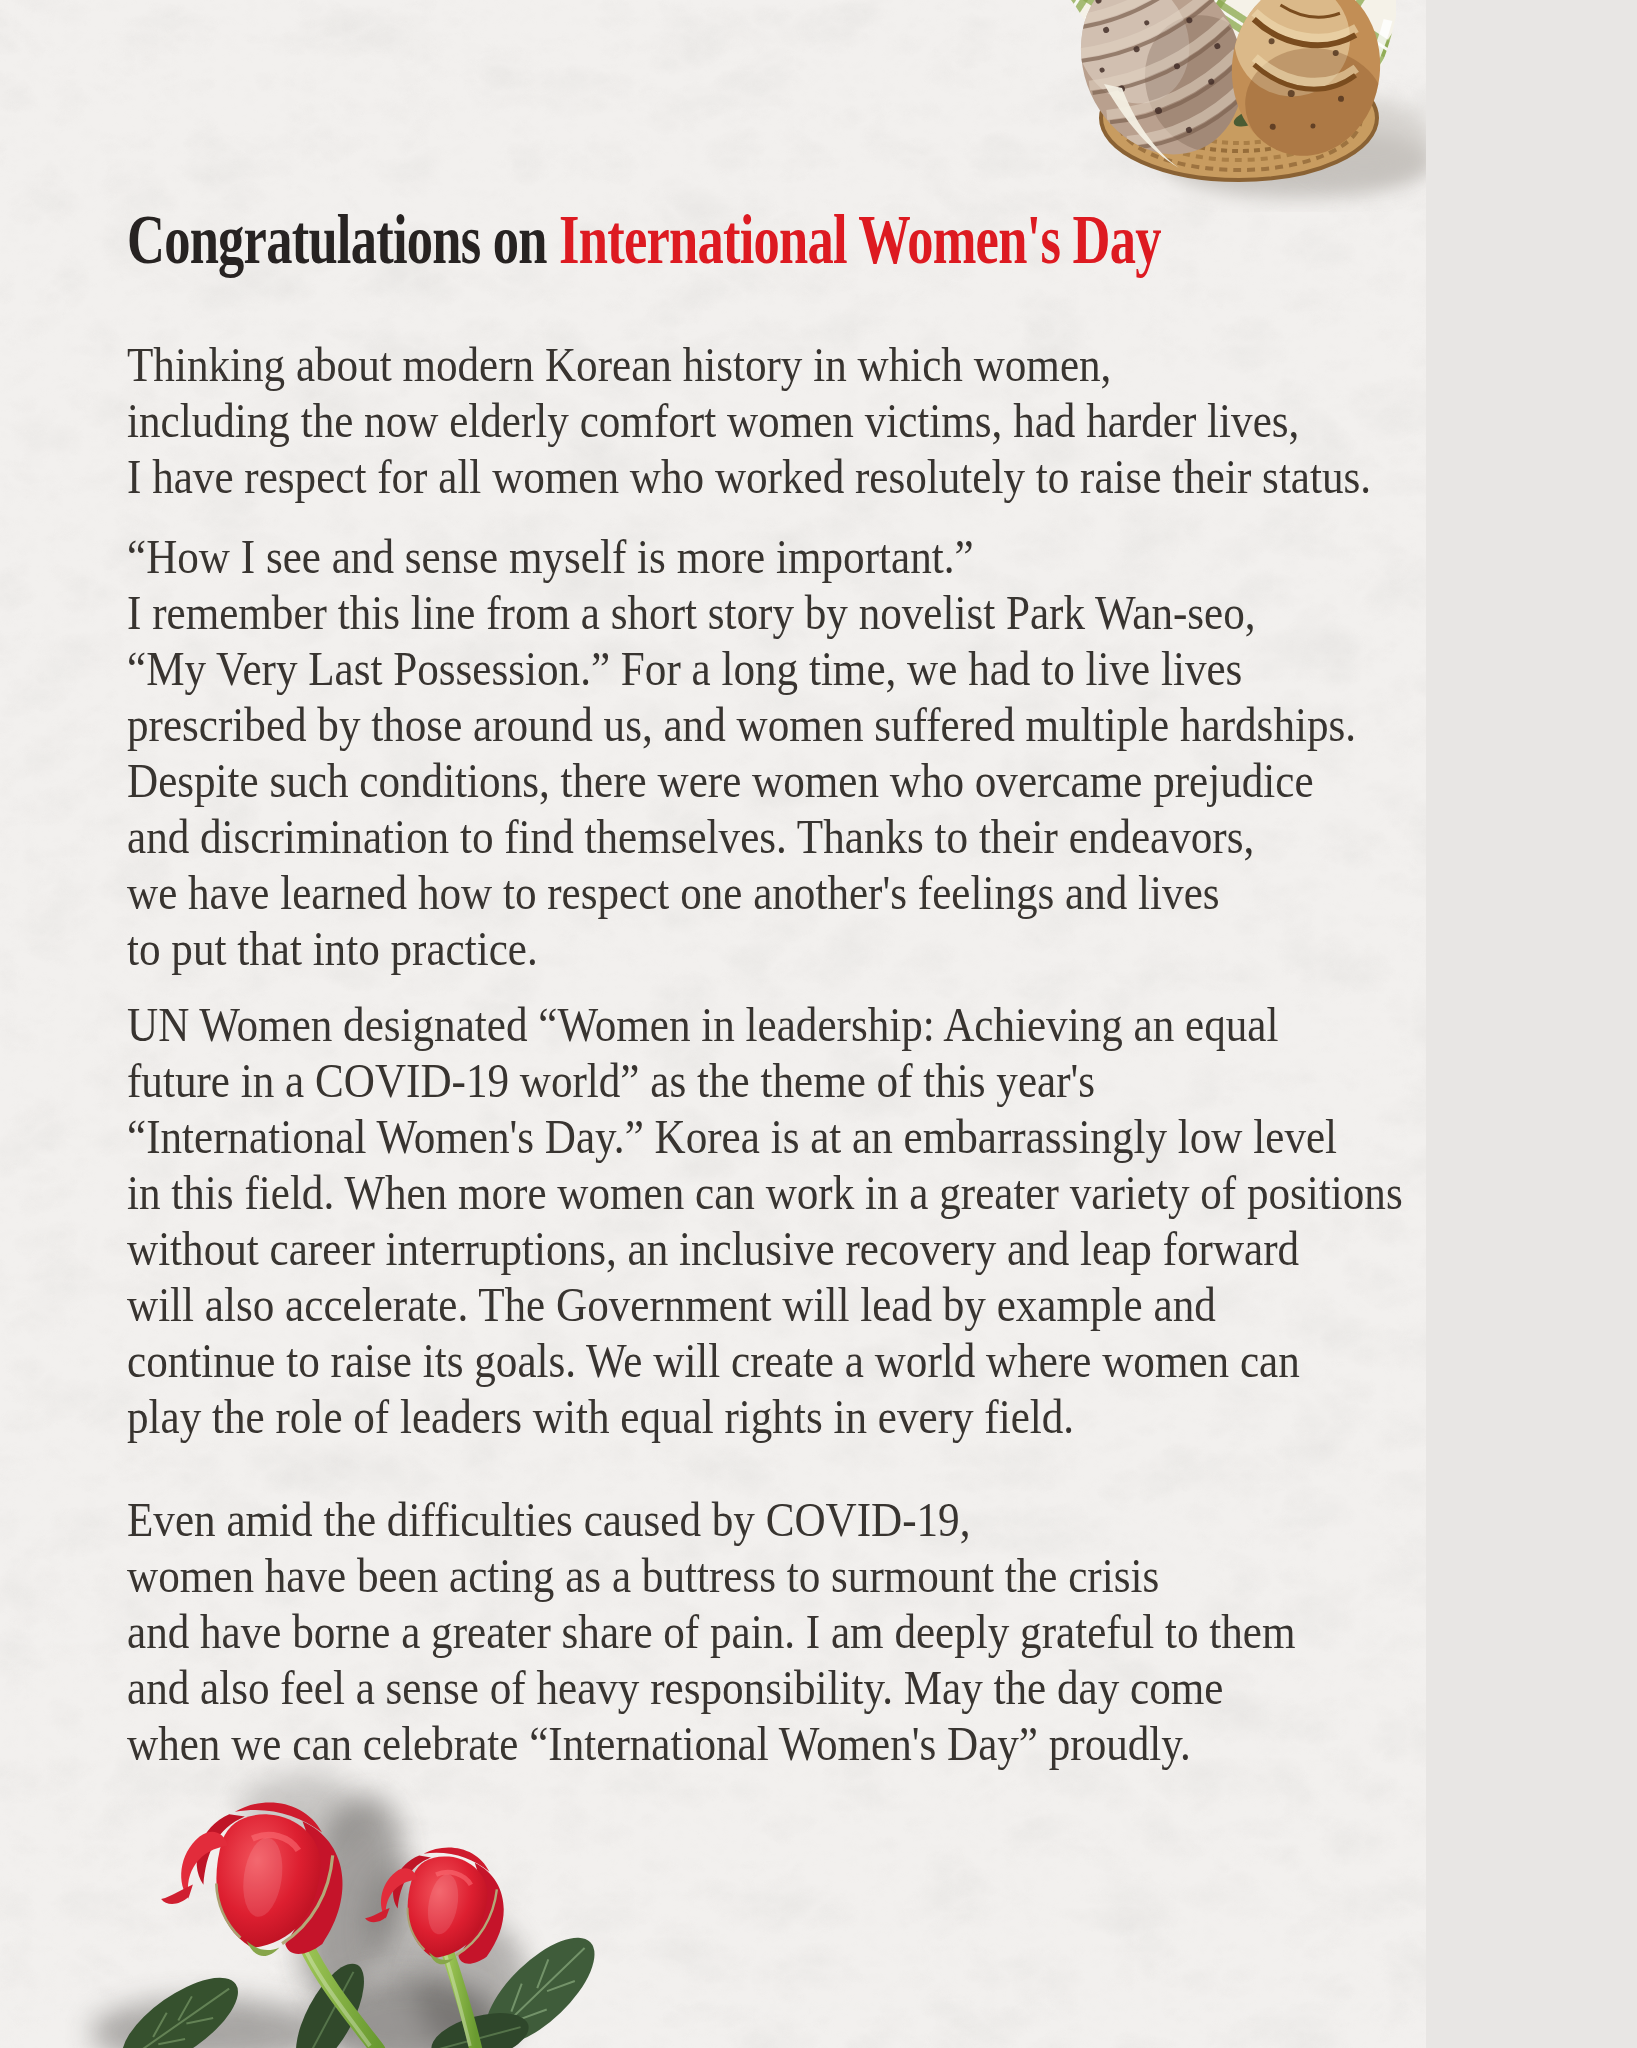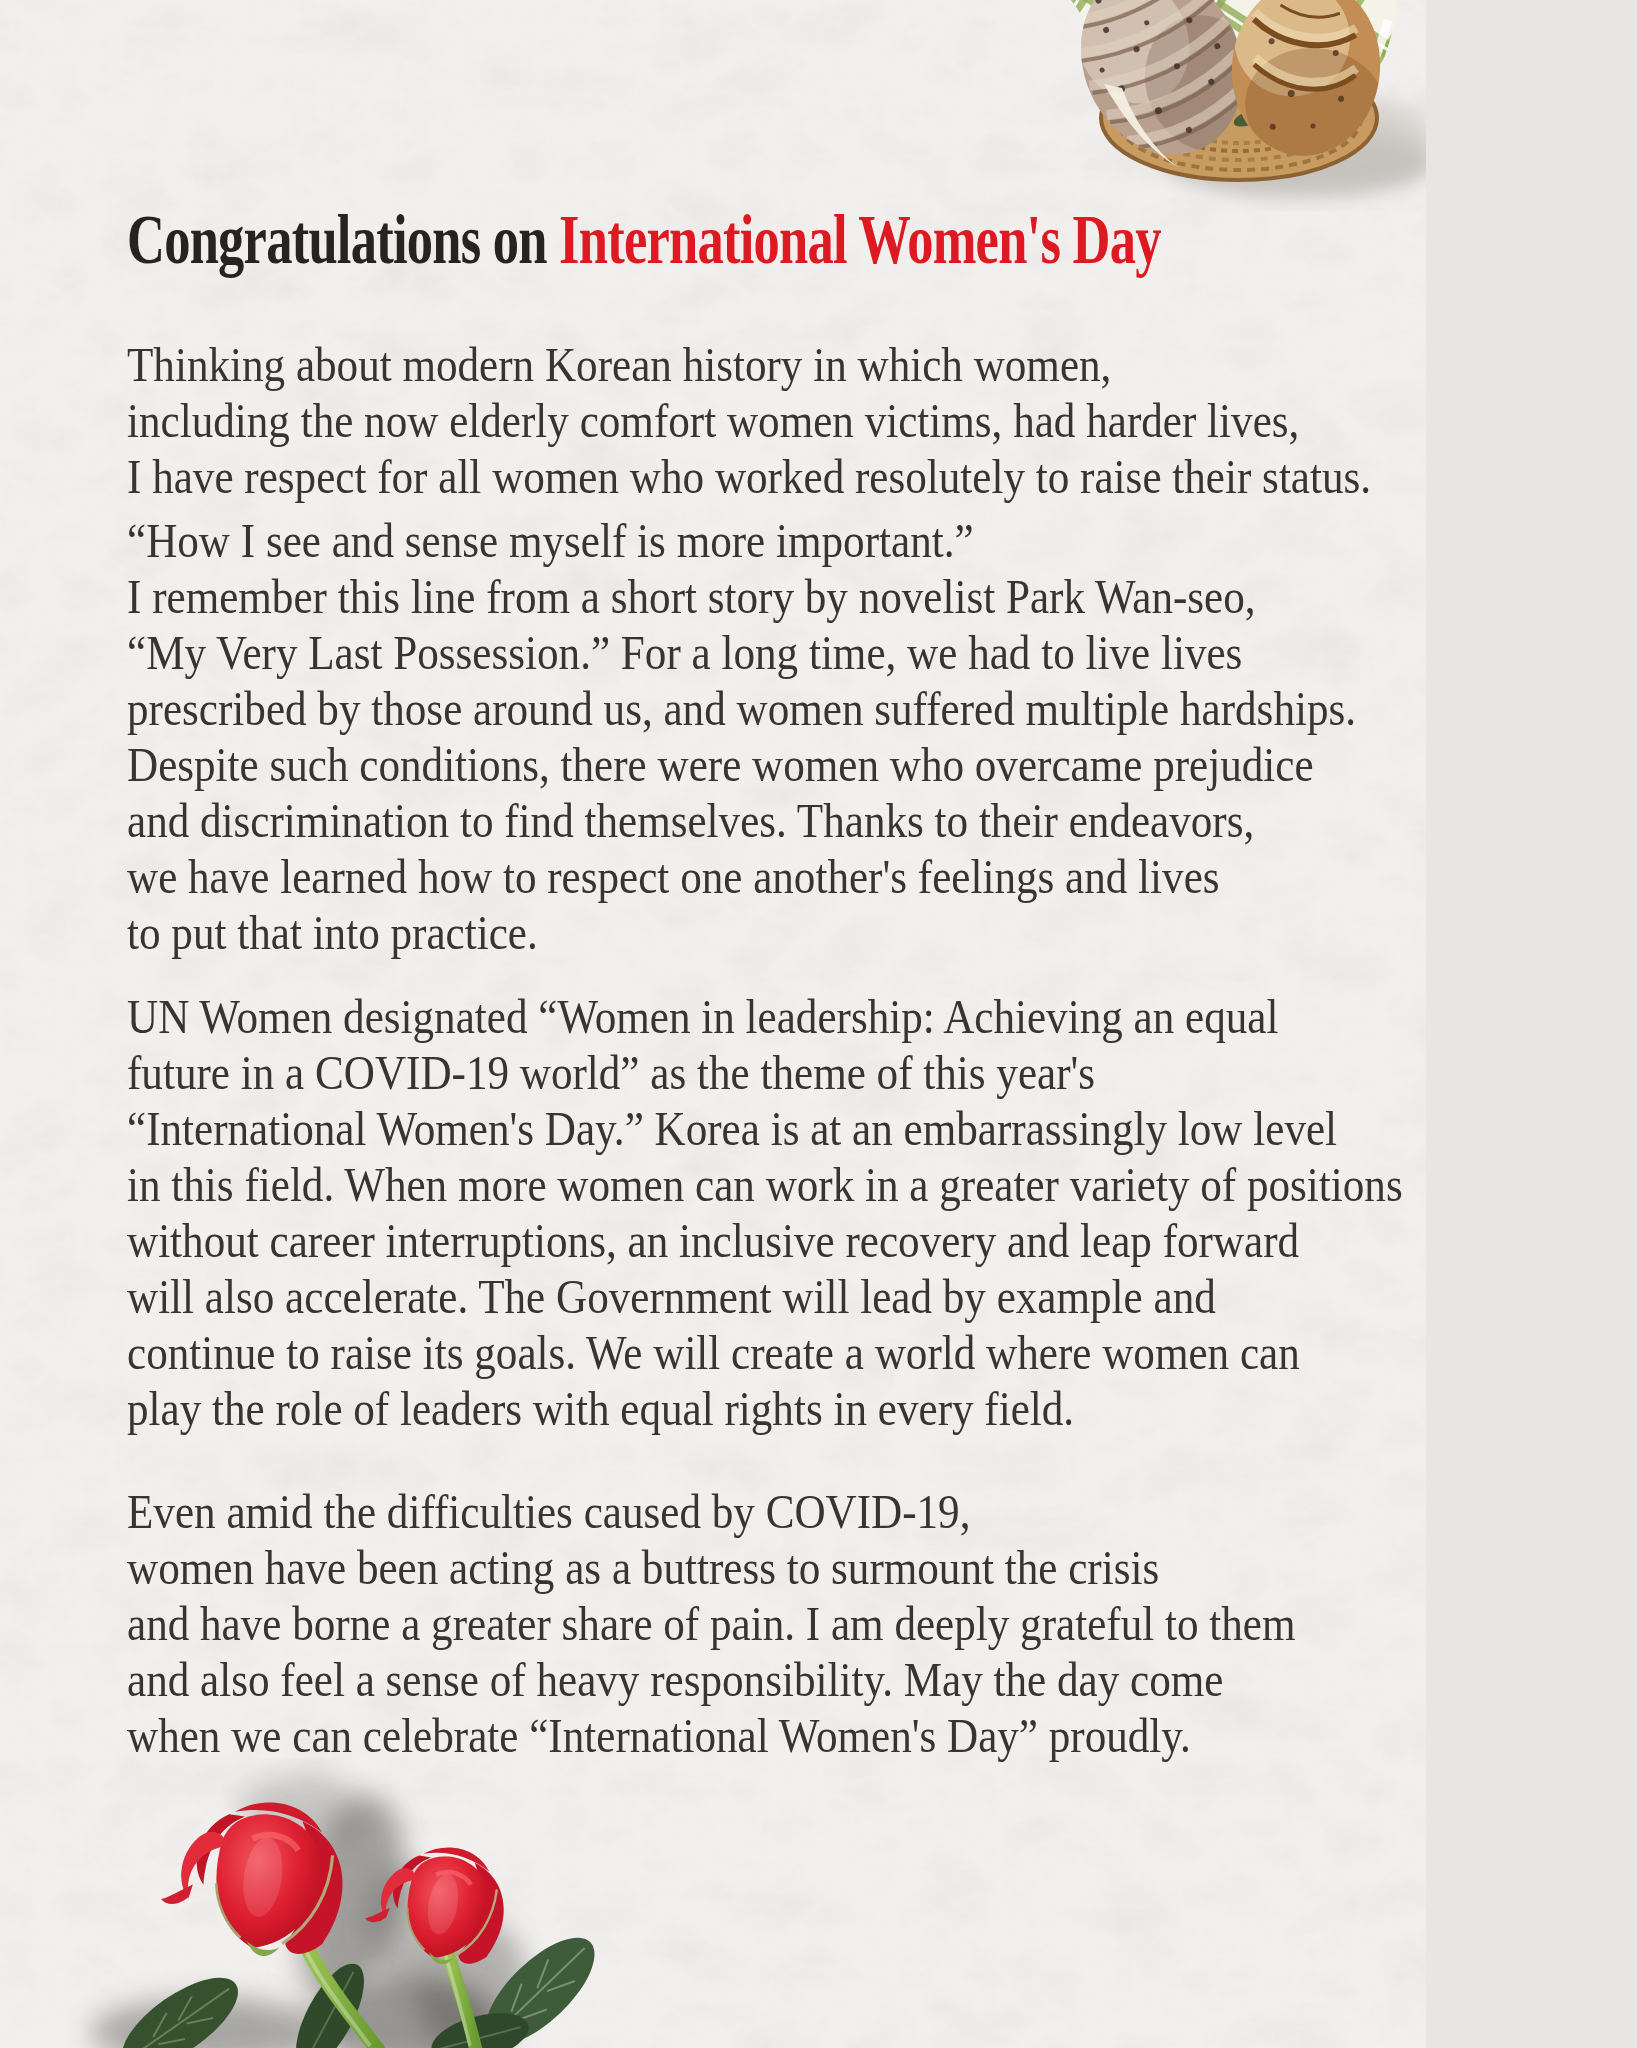--- a/index.html
+++ b/index.html
@@ -14,22 +14,22 @@
   .photo.roses{left:0;top:1758px;}
   .title{
     position:absolute;z-index:2;left:127px;top:200px;margin:0;
     font-weight:700;font-size:70px;line-height:1.15;letter-spacing:-1px;
     white-space:nowrap;color:#272322;
     transform:scaleX(.75);transform-origin:left top;
   }
   .title .red{color:#DD1A21;}
   .bodytext{position:absolute;z-index:2;left:127px;top:337px;color:#383430;}
   .para{margin:0;}
-  .para:nth-child(1){margin-bottom:8px;}
-  .para:nth-child(2){margin-bottom:28px;}
+  .para:nth-child(1){margin-bottom:24px;}
+  .para:nth-child(2){margin-bottom:20px;}
   .para:nth-child(3){margin-bottom:47px;}
   .line{
     font-size:49px;line-height:56px;height:56px;white-space:nowrap;
     transform:scaleX(.88);transform-origin:left center;
   }
 </style>
 </head>
 <body>
 
 <div class="page">

